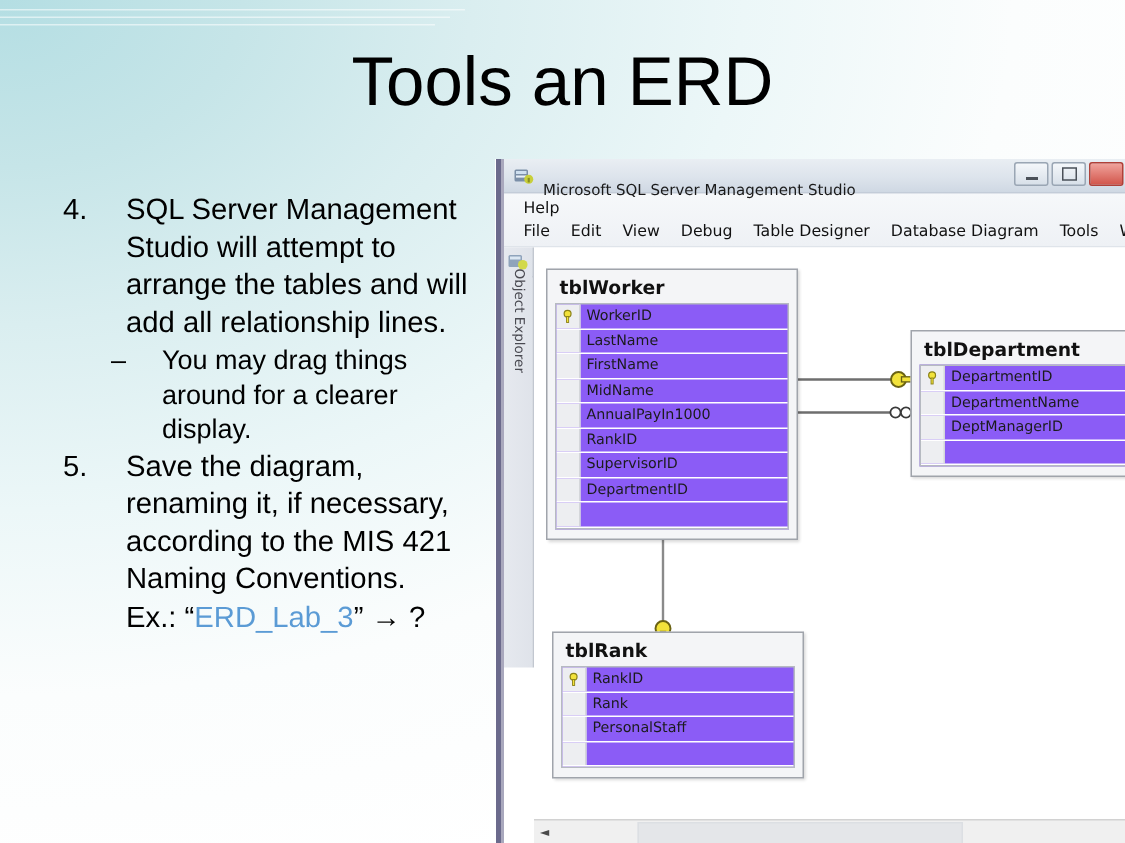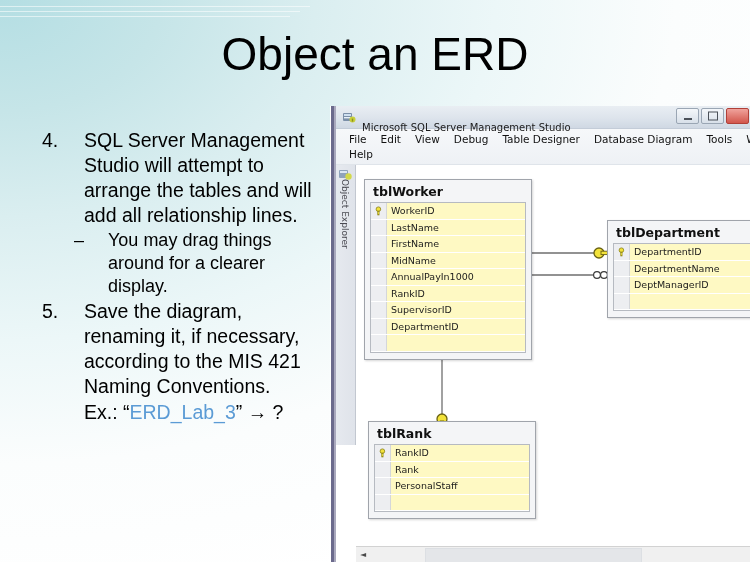--- a/index.html
+++ b/index.html
@@ -281,21 +281,21 @@
   }
   .er-title {
     font-size: 12.5px;
     font-weight: bold;
     color: #111111;
     padding: 4px 0 3px 8px;
     white-space: nowrap;
   }
   .er-fields {
     margin: 0 5px 6px 5px;
-    background: #fef9c3;
+    background: #8b5cf6;
     border: 1px solid #b6bac1;
   }
   .er-field {
     position: relative;
     display: flex;
     align-items: center;
     height: 15.5px;
     border-bottom: 1px solid #ffffff;
     padding-left: 20px;
     font-size: 9.5px;
@@ -368,21 +368,21 @@
 </style>
 </head>
 <body>
 
 <div id="slide">
 
   <div class="band" style="top:6px;  width:310px;"></div>
   <div class="band" style="top:11px; width:300px;"></div>
   <div class="band" style="top:16px; width:290px;"></div>
 
-  <div id="slide-title">Object an ERD</div>
+  <div id="slide-title">Tools an ERD</div>
 
   <div id="body-text">
 
     <div class="bullet lvl1">
       <span class="marker">4.</span>
       <span class="btext">SQL Server Management Studio will attempt to arrange the tables and will add all relationship lines.</span>
     </div>
 
     <div class="bullet lvl2">
       <span class="marker">–</span>
@@ -418,33 +418,33 @@
             </div>
           <div class="win-btn max">
               <span class="g"></span>
             </div>
           <div class="win-btn close"></div>
         </div>
       </div>
 
       <div id="ssms-menubar">
         <div class="menu-row">
+          <div class="menu-item">Help</div>
+        </div>
+        <div class="menu-row">
           <div class="menu-item">File</div>
           <div class="menu-item">Edit</div>
           <div class="menu-item">View</div>
           <div class="menu-item">Debug</div>
           <div class="menu-item">Table Designer</div>
           <div class="menu-item">Database Diagram</div>
           <div class="menu-item">Tools</div>
           <div class="menu-item">Window</div>
 
         </div>
-        <div class="menu-row">
-          <div class="menu-item">Help</div>
-        </div>
       </div>
 
       <div id="ssms-tabstrip">
         <div id="tab-doc">RELIANT\SQL2K5.W...oss - Diagram_1*</div>
       </div>
 
       <div id="object-explorer-strip">
         <svg id="oe-icon" viewBox="0 0 15 14">
           <rect x="1" y="3" width="9" height="8" rx="1" fill="#8fa3bb"></rect>
           <rect x="2" y="4" width="7" height="2" fill="#dbe7f3"></rect>

